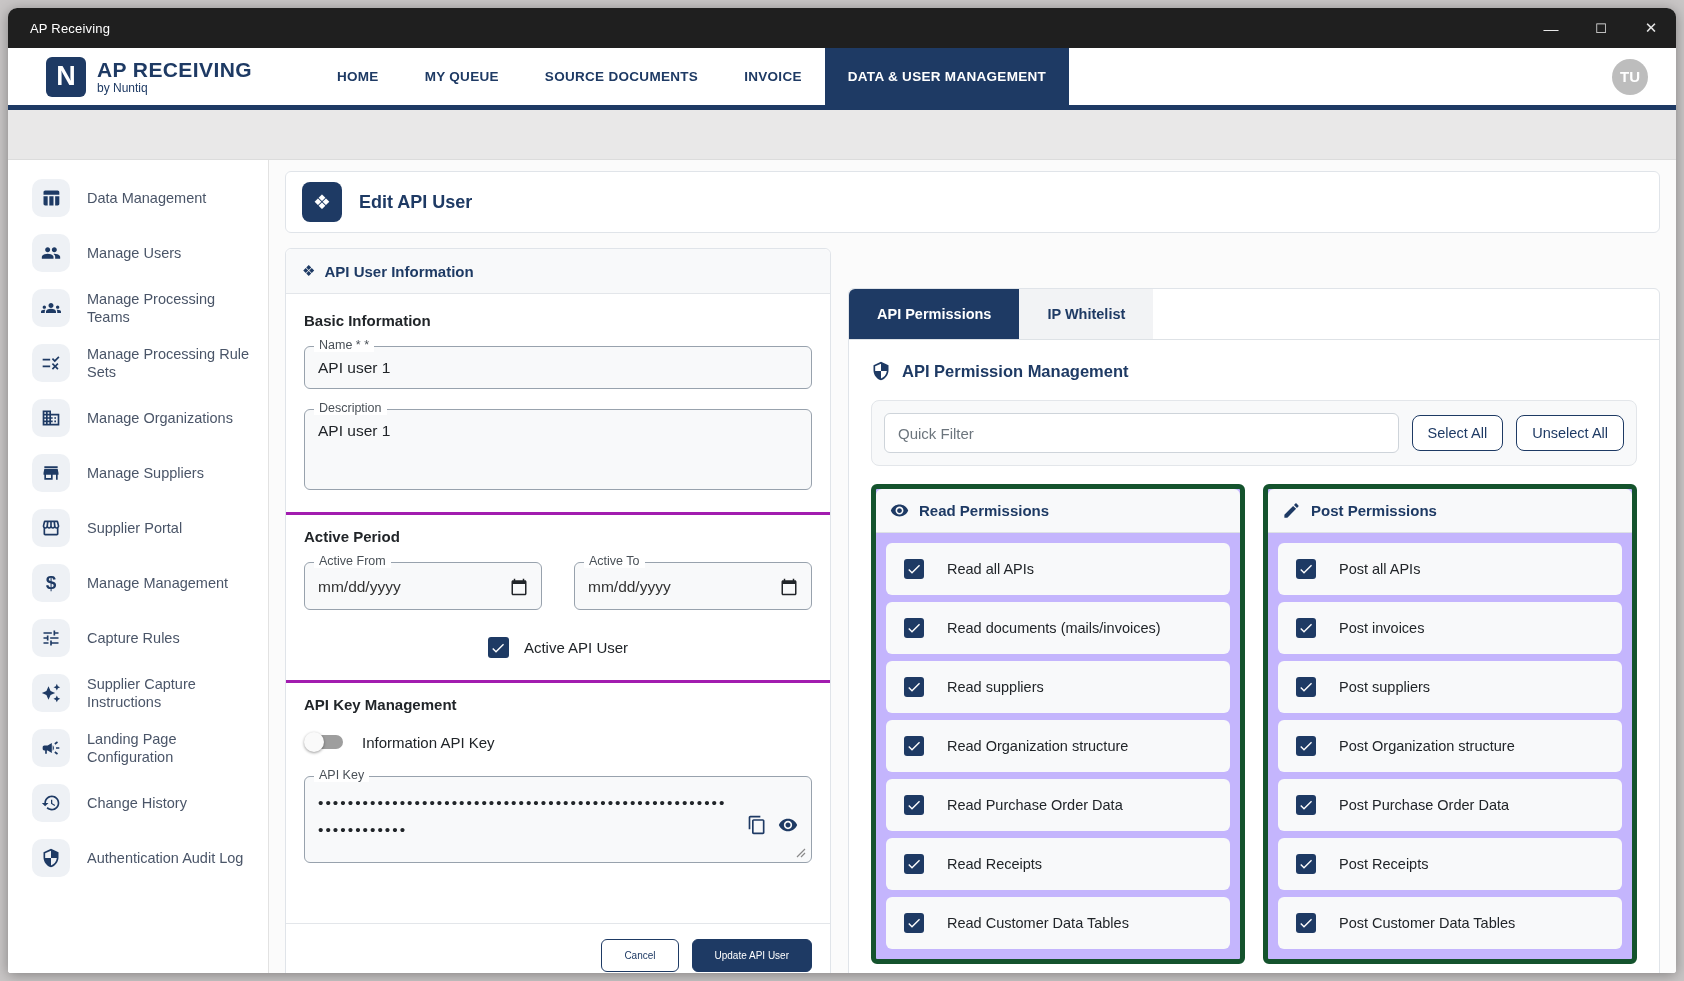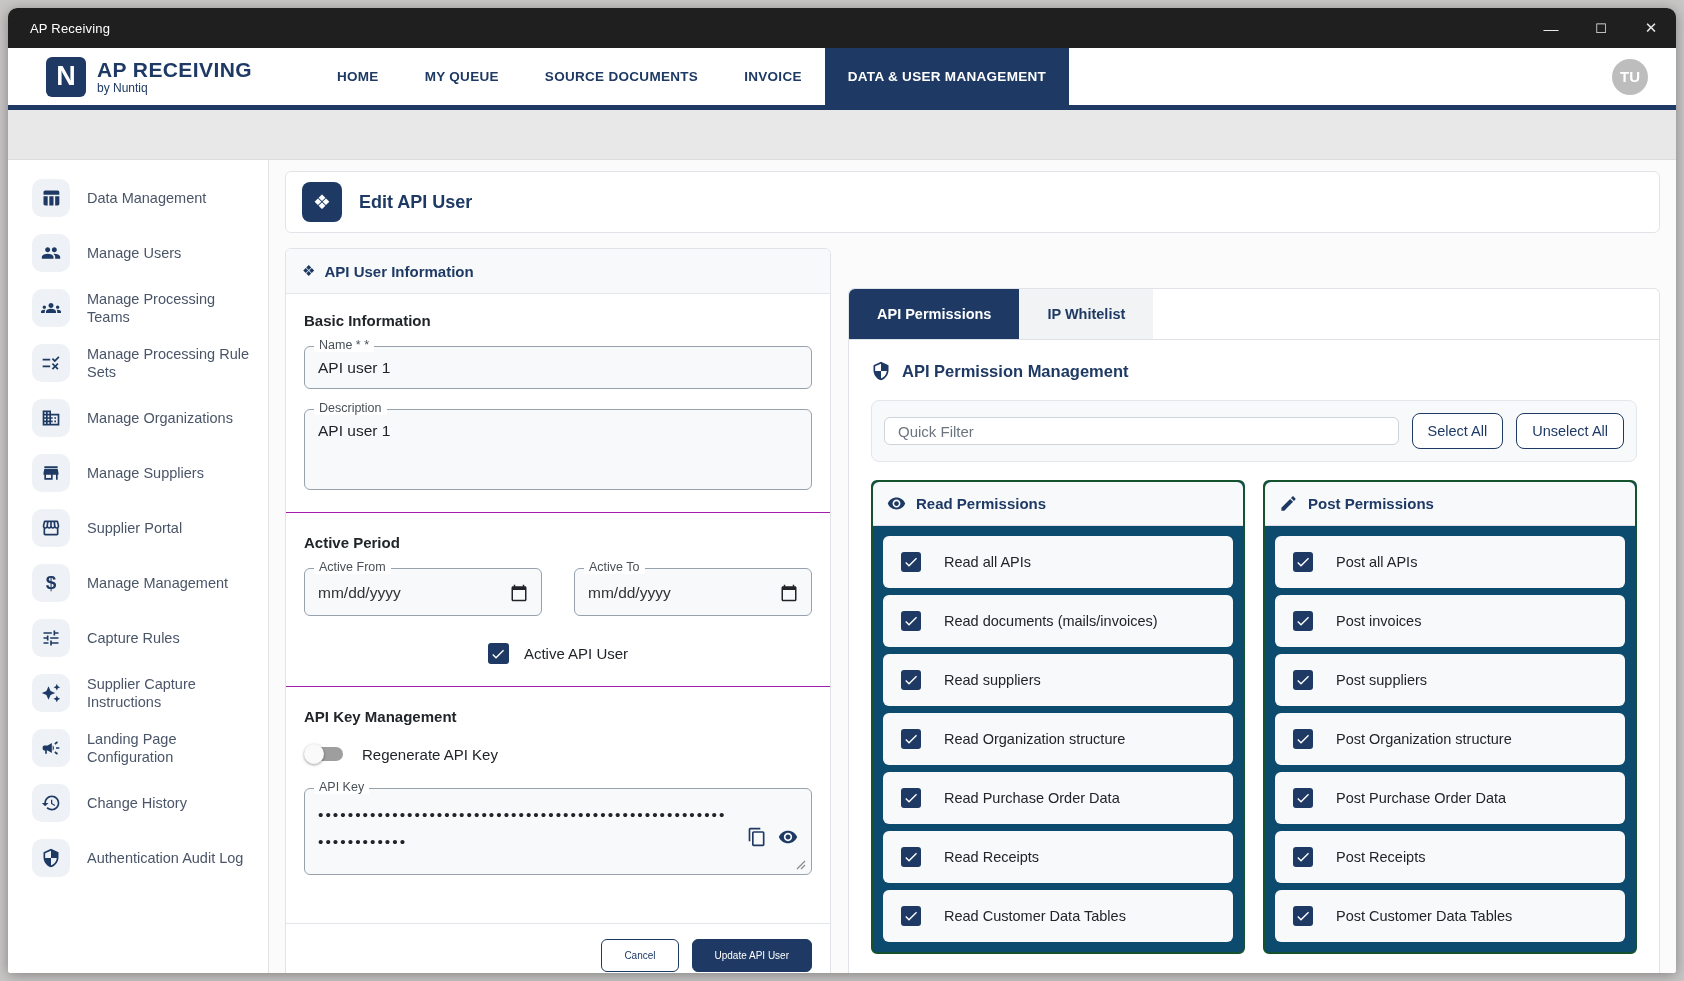--- a/index.html
+++ b/index.html
@@ -89,21 +89,21 @@
   .columns{ display:flex; gap:17px; align-items:stretch; }
   
   .form-card{ flex:0 0 546px; width:546px; display:flex; flex-direction:column; min-height:700px; }
   .panel-head{
     display:flex; align-items:center; gap:9px; padding:13px 16px;
     background:#f8f9fa; border-bottom:1px solid #e3e6ea; border-radius:6px 6px 0 0;
   }
   .panel-glyph{ color:#1e3a64; font-size:15px; }
   .panel-title{ font-size:15px; font-weight:bold; color:#1e3a64; }
   .fsection{ padding:18px 18px 22px 18px; }
-  .fsection + .fsection{ border-top:1px solid #a21caf; padding-top:21px; }
+  .fsection + .fsection{ border-top:3px solid #a21caf; padding-top:13px; }
   .fsection h3{ font-size:15px; font-weight:bold; color:#212529; margin-bottom:17px; }
   .field{
     position:relative; border:1px solid #98a2ad; border-radius:6px; background:#f8f9fa;
     padding:12px 13px 11px 13px;
   }
   .flabel{
     position:absolute; top:-9px; left:9px; background:#fff; padding:0 5px;
     font-size:12.5px; color:#495057; white-space:nowrap;
   }
   .fvalue, .field input, .field textarea{
@@ -153,27 +153,27 @@
   }
   .tab.active{ background:#1e3a64; color:#fff; border-top-left-radius:6px; }
   .perm-heading{ display:flex; align-items:center; gap:11px; padding:21px 22px 6px 22px; }
   .perm-heading svg{ width:20px; height:20px; fill:#1e3a64; }
   .perm-heading span{ font-size:16.5px; font-weight:bold; color:#1e3a64; }
   .filter-bar{
     margin:13px 22px 18px 22px; background:#f8f9fa; border:1px solid #e3e6ea; border-radius:8px;
     padding:12px; display:flex; gap:13px; align-items:center;
   }
   .filter-input{
-    flex:1; height:28px; background:#fff; border:1px solid #ced4da; border-radius:6px;
+    flex:1; height:40px; background:#fff; border:1px solid #ced4da; border-radius:6px;
     padding:0 13px; font-size:15px; font-family:"Liberation Sans",sans-serif; color:#212529; outline:none;
   }
   .filter-input::placeholder{ color:#6c757d; }
   .btn-sm{ padding:9px 15px; font-size:14.5px; border-radius:8px; white-space:nowrap; }
   .panels{ display:flex; gap:18px; margin:0 22px 22px 22px; }
-  .panel{ flex:1; border:2px solid #14532d; border-radius:6px; background:#0c4a6e; }
+  .panel{ flex:1; border:5px solid #14532d; border-radius:6px; background:#c4b5fd; }
   .panel-hd{
     display:flex; align-items:center; gap:10px; padding:12px 14px;
     background:#f8f9fa; border-bottom:1px solid #dee2e6; border-radius:6px 6px 0 0;
   }
   .panel-hd svg{ width:19px; height:19px; fill:#1e3a64; }
   .panel-hd span{ font-size:15px; font-weight:bold; color:#1e3a64; }
   .rows{ padding:10px; }
   .perm-row{
     display:flex; align-items:center; background:#f8f9fa; border-radius:6px;
     padding:16px 18px; margin-bottom:7px; cursor:pointer;
@@ -377,21 +377,21 @@
             </div>
           </div>
 
           <div class="fsection">
             <h3>API Key Management</h3>
             <div class="switch-row">
               <span class="switch">
                 <span class="track"></span>
                 <span class="knob"></span>
               </span>
-              <span class="switch-label">Regenerate API Key</span>
+              <span class="switch-label">Information API Key</span>
             </div>
             <div class="field key-field">
               <span class="flabel">API Key</span>
               <textarea class="key-area" style="">•••••••••••••••••••••••••••••••••••••••••••••••••••••••••••••••••••</textarea>
               <span class="key-icons">
                 <svg viewBox="0 0 24 24">
                     <path d="M16 1H4c-1.1 0-2 .9-2 2v14h2V3h12V1zm3 4H8c-1.1 0-2 .9-2 2v14c0 1.1.9 2 2 2h11c1.1 0 2-.9 2-2V7c0-1.1-.9-2-2-2zm0 16H8V7h11v14z"></path>
                   </svg>
                 <svg viewBox="0 0 24 24">
                     <path d="M12 4.5C7 4.5 2.73 7.61 1 12c1.73 4.39 6 7.5 11 7.5s9.27-3.11 11-7.5c-1.73-4.39-6-7.5-11-7.5zM12 17c-2.76 0-5-2.24-5-5s2.24-5 5-5 5 2.24 5 5-2.24 5-5 5zm0-8c-1.66 0-3 1.34-3 3s1.34 3 3 3 3-1.34 3-3-1.34-3-3-3z"></path>

